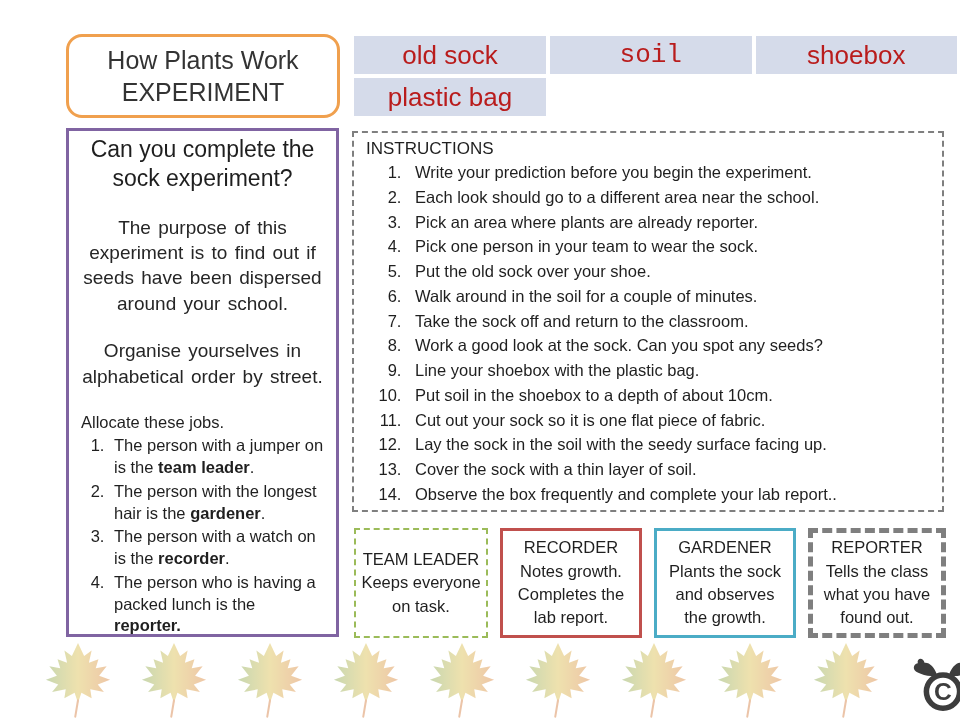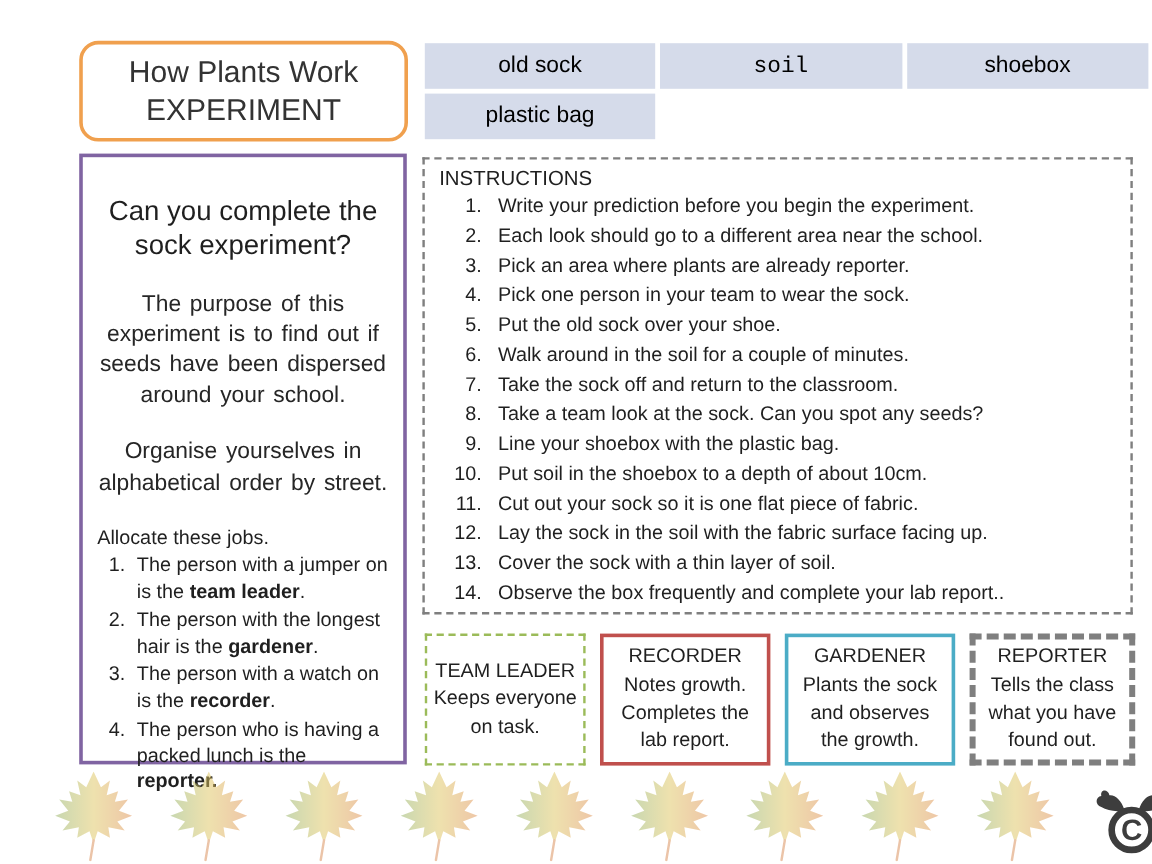--- a/index.html
+++ b/index.html
@@ -31,29 +31,29 @@
     gap: 4px;
     background: #ffffff;
   }
   .equipment .hdr {
     grid-row: 1 / span 2;
     background: #4F81BD; color: #ffffff;
     font-weight: bold; font-size: 19px; letter-spacing: 0.5px;
     display: flex; align-items: center; justify-content: center;
   }
   .equipment .cell {
-    background: #D5DBEA; color: #000000; font-size: 19px;
+    background: #D5DBEA; color: #b91c1c; font-size: 26px;
     display: flex; align-items: center; justify-content: center;
   }
 
   
   .challenge {
     position: absolute; left: 42px; top: 128px; width: 273px; height: 509px;
     border: 3px solid #8064A2;
-    padding: 26px 12px 8px;
+    padding: 0 12px 8px;
     text-align: center;
   }
   .challenge .heading {
     font-size: 23px; line-height: 1.25; color: #1f1f1f; margin: 4px 0 0;
     font-weight: normal;
   }
   .challenge .para { font-size: 19px; line-height: 1.34; margin: 22px 0 0; word-spacing: 2px; color: #262626; }
   .challenge .allocate { text-align: left; font-size: 16.5px; margin: 24px 0 0; color: #1f1f1f; }
   .challenge ol {
     text-align: left; font-size: 16.5px; line-height: 1.32;
@@ -131,25 +131,25 @@
   <div class="instructions" style="border-color: rgb(127, 127, 127);">
     <h3 class="heading">INSTRUCTIONS</h3>
     <ol>
         <li>Write your prediction before you begin the experiment.</li>
         <li>Each look should go to a different area near the school.</li>
         <li>Pick an area where plants are already reporter.</li>
         <li>Pick one person in your team to wear the sock.</li>
         <li>Put the old sock over your shoe.</li>
         <li>Walk around in the soil for a couple of minutes.</li>
         <li>Take the sock off and return to the classroom.</li>
-        <li>Take a team look at the sock. Can you spot any seeds?</li>
+        <li>Work a good look at the sock. Can you spot any seeds?</li>
         <li>Line your shoebox with the plastic bag.</li>
         <li>Put soil in the shoebox to a depth of about 10cm.</li>
         <li>Cut out your sock so it is one flat piece of fabric.</li>
-        <li>Lay the sock in the soil with the fabric surface facing up.</li>
+        <li>Lay the sock in the soil with the seedy surface facing up.</li>
         <li>Cover the sock with a thin layer of soil.</li>
         <li>Observe the box frequently and complete your lab report..</li>
       </ol>
   </div>
 
   <div class="role-card card-0" style="border-color: rgb(155, 187, 89);">
     <div>TEAM LEADER</div>
     <div>Keeps everyone on task.</div>
   </div>
   <div class="role-card card-1" style="border-color: rgb(192, 80, 77);">

